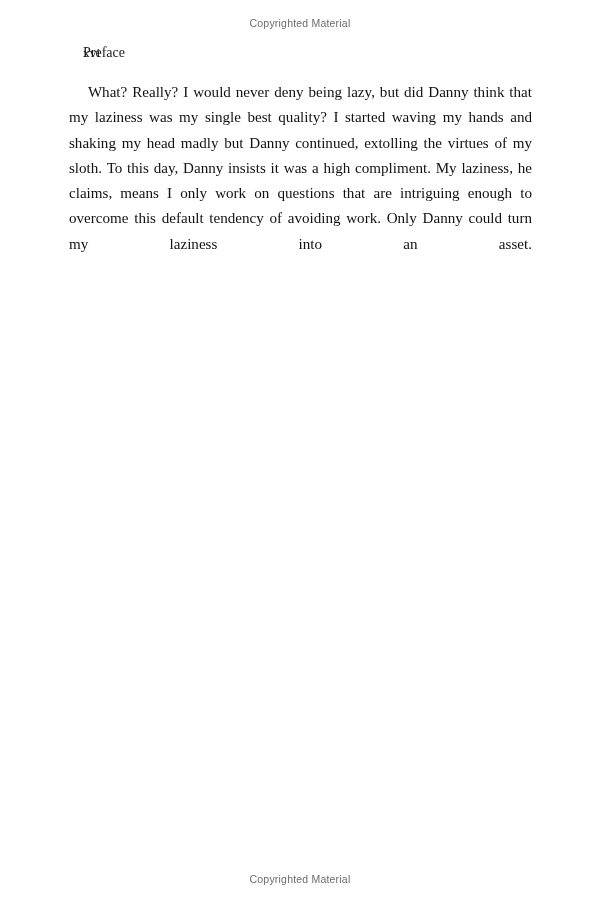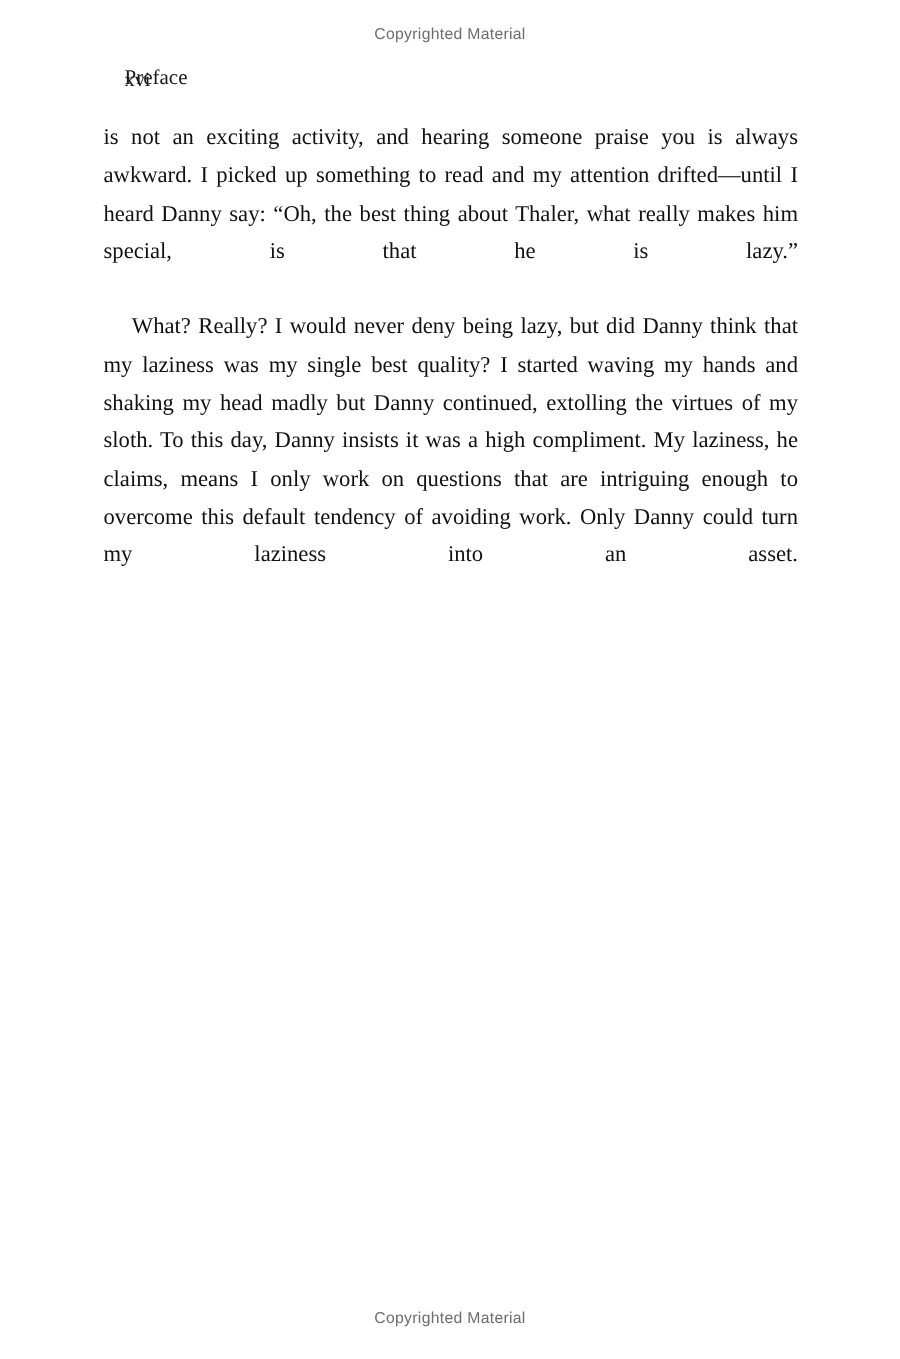--- a/index.html
+++ b/index.html
@@ -92,19 +92,18 @@
 <div class="page">
 
   <div class="watermark watermark-top">Copyrighted Material</div>
 
   <div class="running-head">
     <span class="folio">xvi</span>
     <span class="head-title">Preface</span>
   </div>
 
   <div class="body-text">
-    <p>is not an exciting activity, and hearing someone praise you is always awkward. I picked up something to read and my attention drifted—until I heard Danny say: “Oh, the best thing about Thaler, what really makes him special, is that he is lazy.”</p>
     <p class="indent">What? Really? I would never deny being lazy, but did Danny think that my laziness was my single best quality? I started waving my hands and shaking my head madly but Danny continued, extolling the virtues of my sloth. To this day, Danny insists it was a high compliment. My laziness, he claims, means I only work on questions that are intriguing enough to overcome this default tendency of avoiding work. Only Danny could turn my laziness into an asset.</p>
   </div>
 
   <div class="watermark watermark-bottom">Copyrighted Material</div>
 
 </div>
 
 </body></html>

